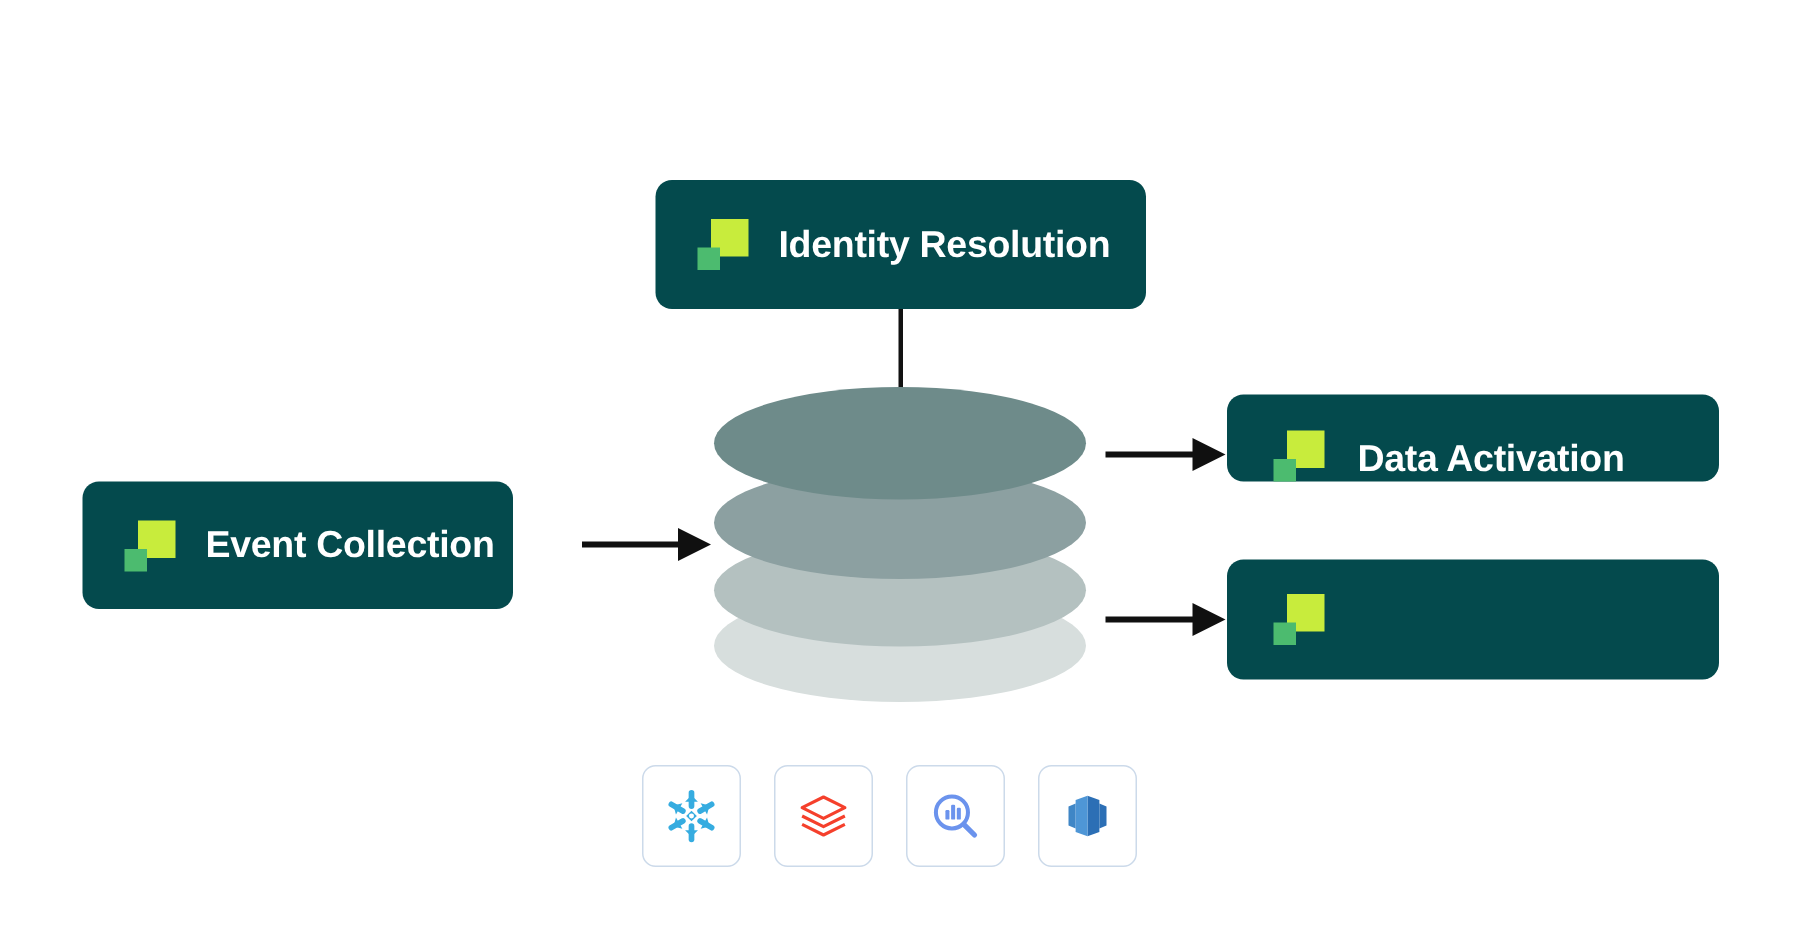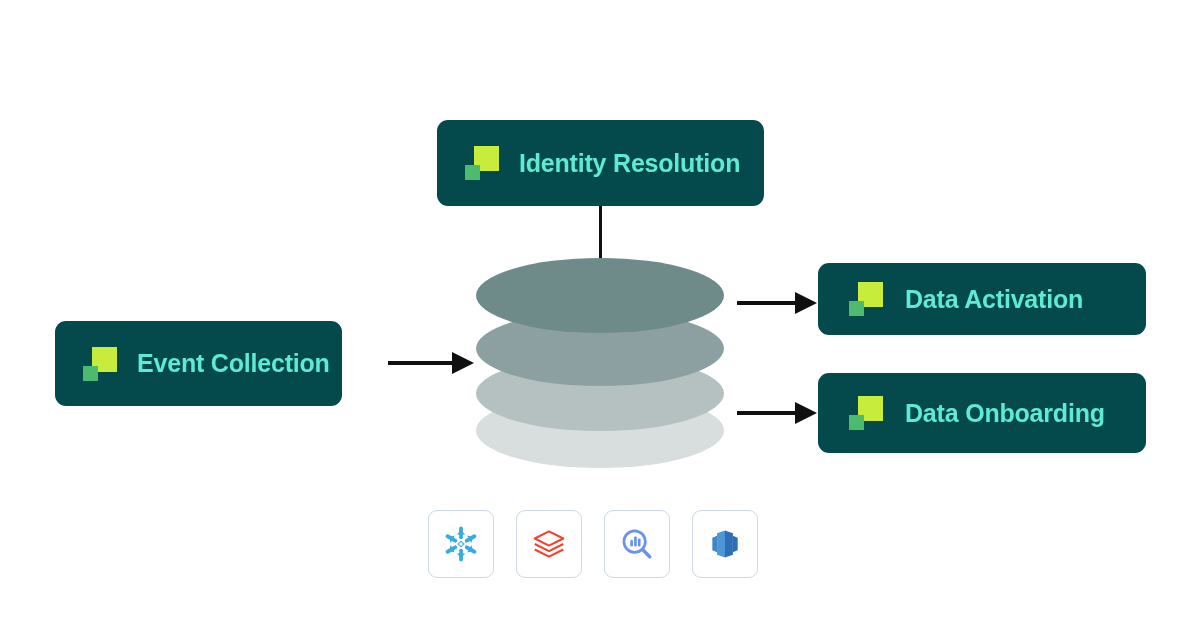--- a/index.html
+++ b/index.html
@@ -32,34 +32,34 @@
     width:25px;height:25px;
     background:#c8ec3c;
   }
   .node-logo .sq-small{
     position:absolute;
     left:0;top:19px;
     width:15px;height:15px;
     background:#4cbb6f;
   }
   .node-label{
-    color:#5eead4;
+    color:#ffffff;
     font-size:25px;
     font-weight:600;
     letter-spacing:-0.2px;
     white-space:nowrap;
   }
 
   #node-identity{ left:437px; top:120px; width:327px; height:86px; padding-left:28px; }
   #node-identity .node-label{ margin-left:20px; }
 
   #node-event{ left:55px; top:321px; width:287px; height:85px; padding-left:28px; }
   #node-event .node-label{ margin-left:20px; }
 
-  #node-activation{ left:818px; top:263px; width:328px; height:72px; padding-left:31px; }
+  #node-activation{ left:818px; top:263px; width:328px; height:58px; padding-left:31px;align-items:flex-end; }
   #node-activation .node-label{ margin-left:22px; }
 
   #node-onboarding{ left:818px; top:373px; width:328px; height:80px; padding-left:31px; }
   #node-onboarding .node-label{ margin-left:22px; }
 
   
   #connector-line{
     position:absolute;
     left:599px; top:205px;
     width:3px; height:62px;
@@ -167,21 +167,20 @@
         <div class="sq-small"></div>
     </div>
     <div class="node-label">Data Activation</div>
   </div>
 
   <div class="node" id="node-onboarding">
     <div class="node-logo">
       <div class="sq-big"></div>
         <div class="sq-small"></div>
     </div>
-    <div class="node-label">Data Onboarding</div>
   </div>
 
   <div class="arrow" id="arrow-to-db">
     <div class="shaft"></div>
       <div class="head"></div>
   </div>
   <div class="arrow" id="arrow-to-activation">
     <div class="shaft"></div>
       <div class="head"></div>
   </div>

